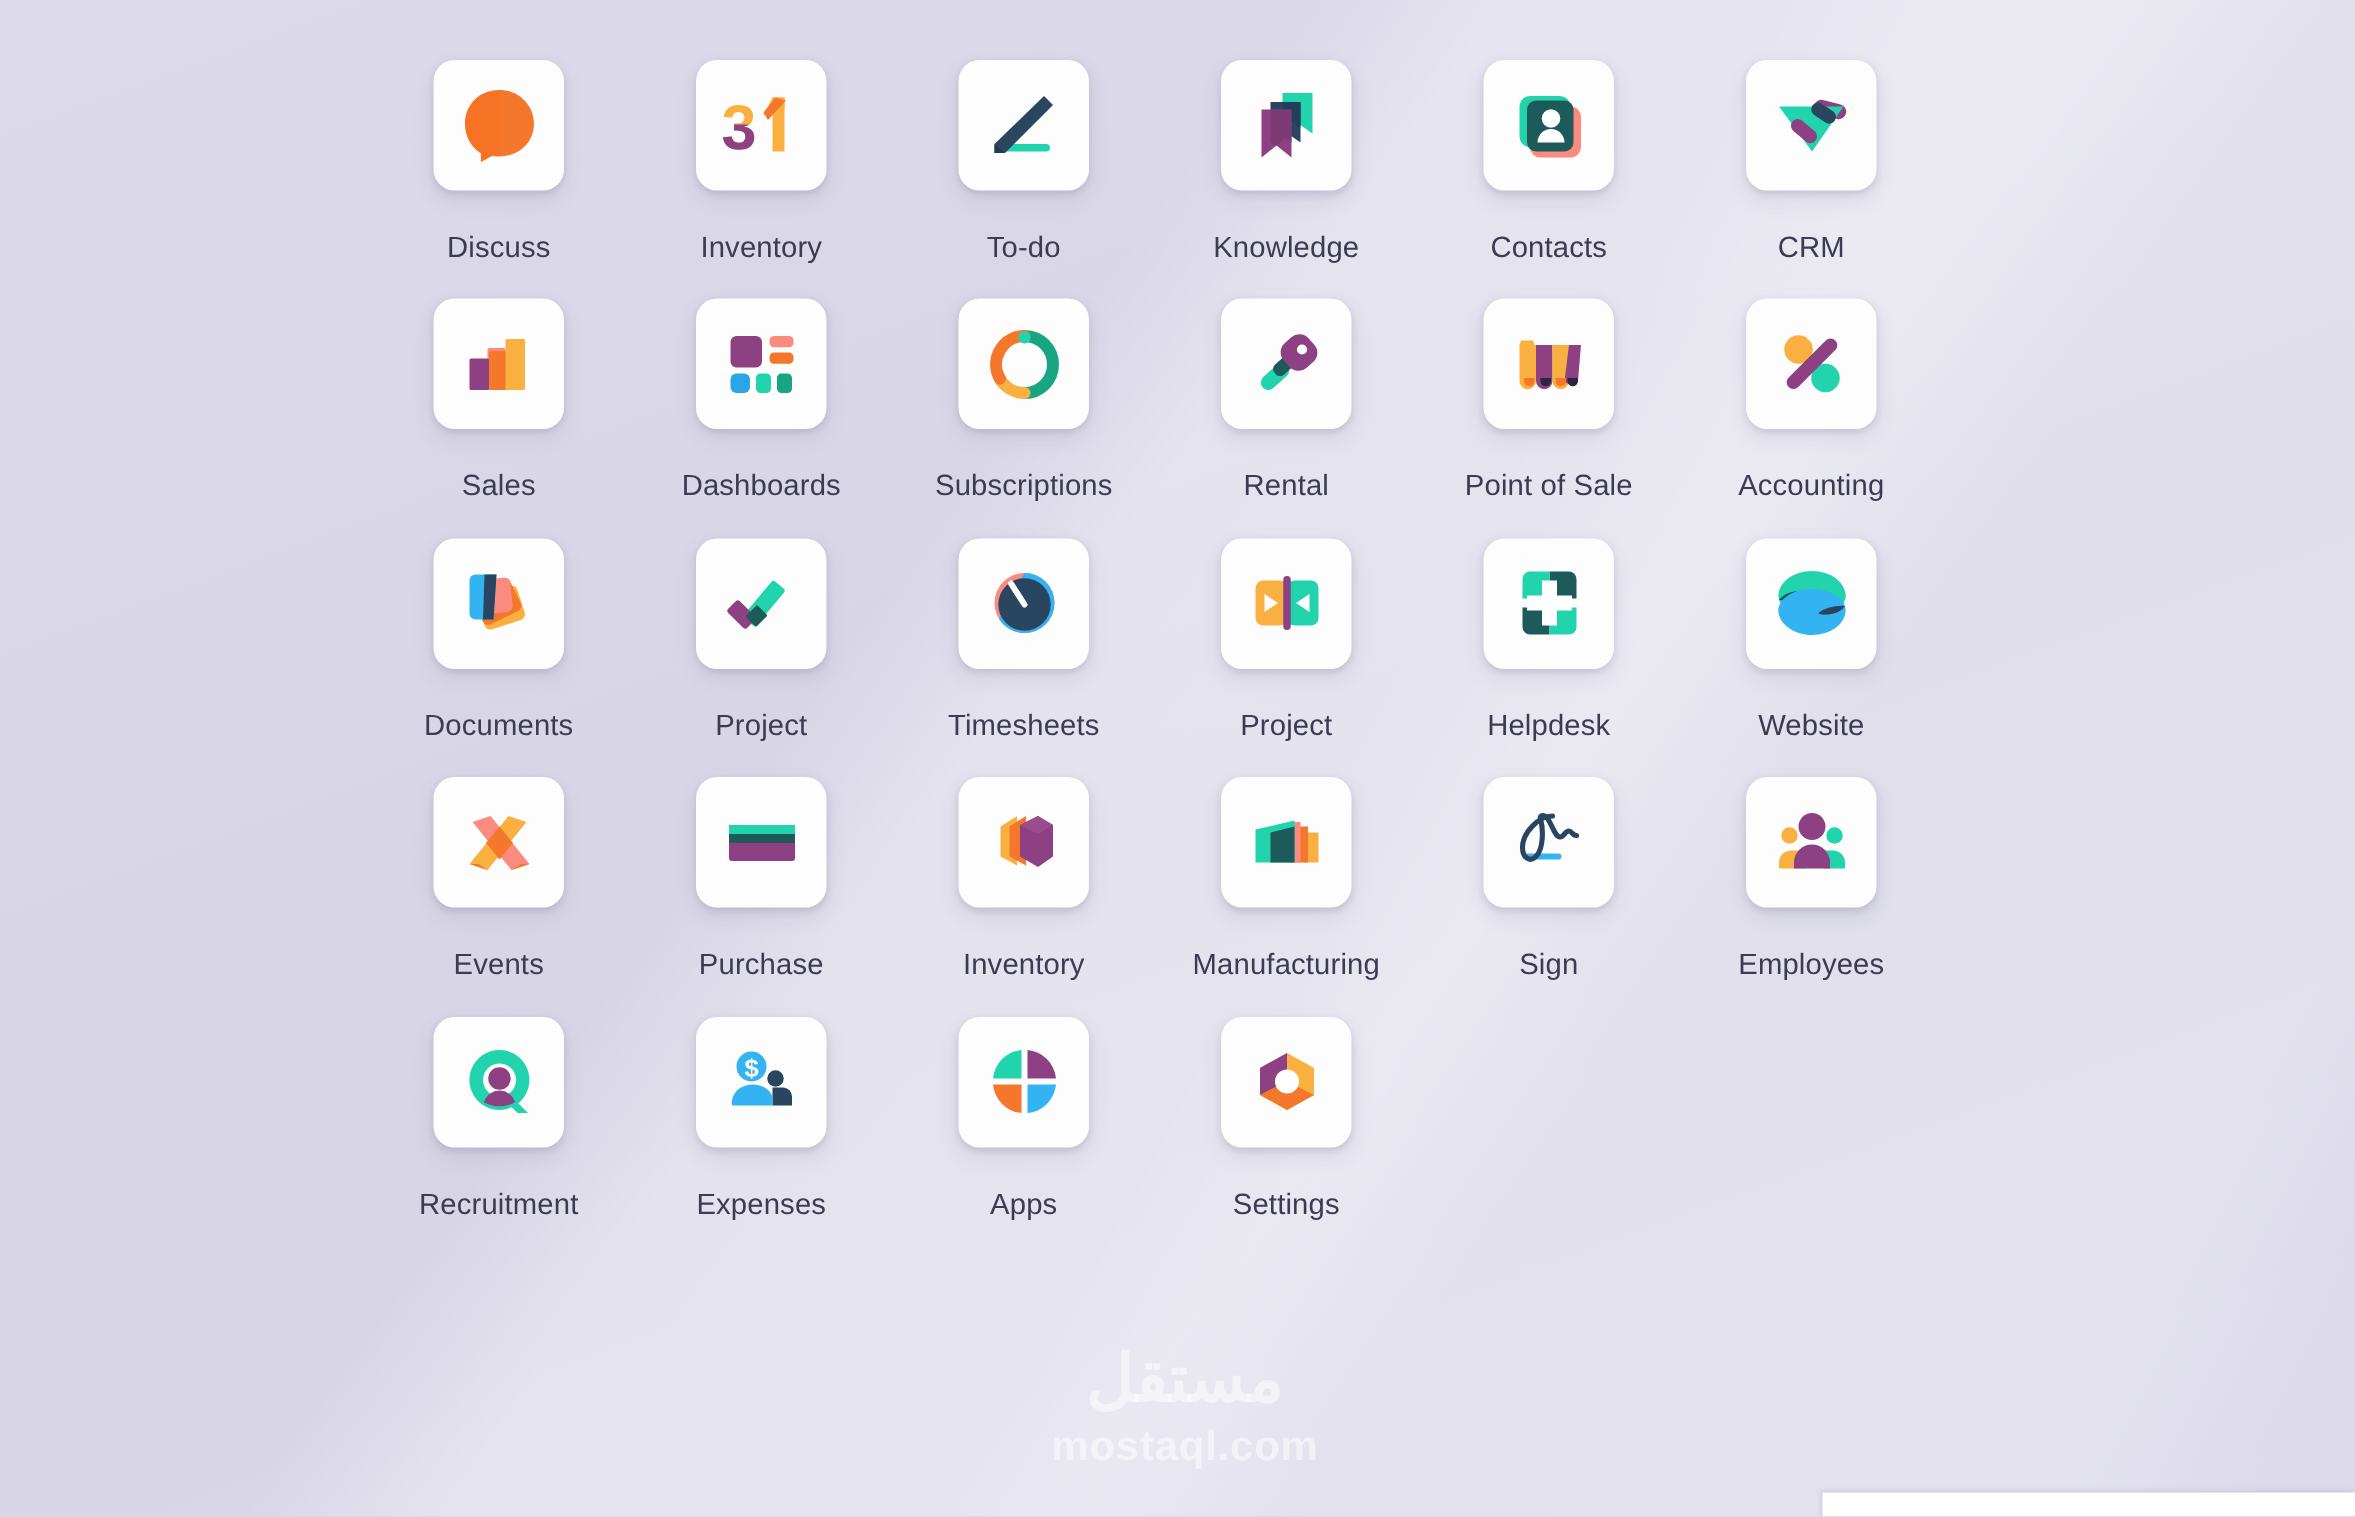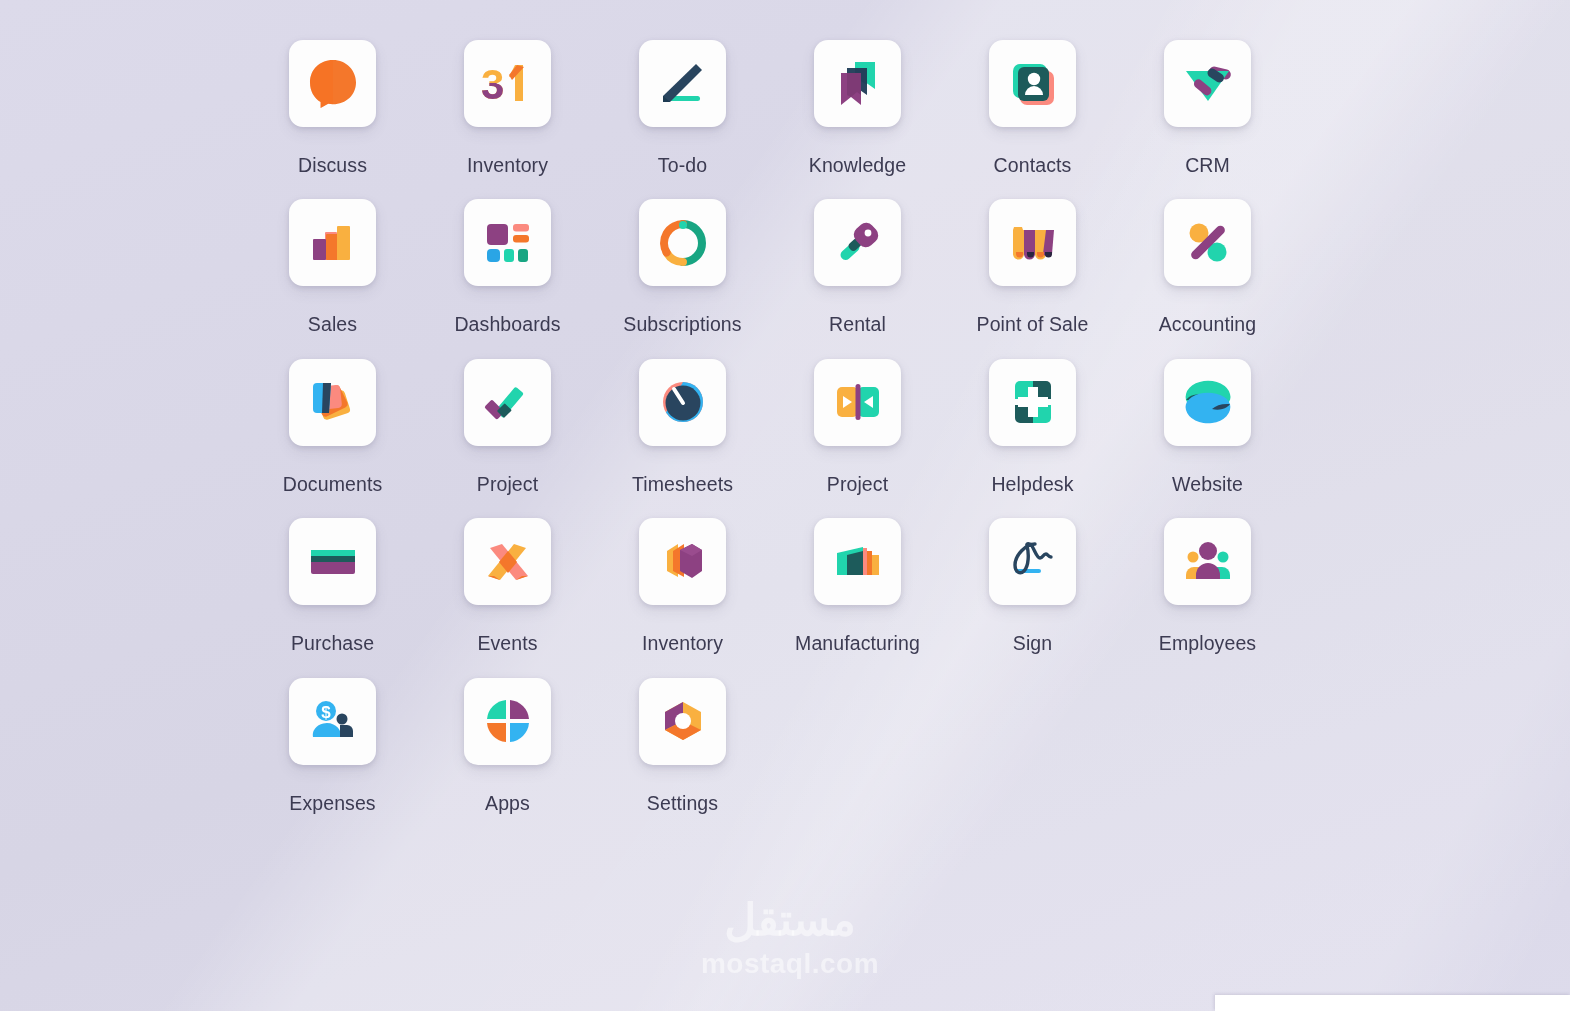--- a/index.html
+++ b/index.html
@@ -338,39 +338,39 @@
         <path d="M51 31 a14 10 0 0 1 -18 5 a18 10 0 0 1 18 -5 z" fill="#29455f"></path>
       </svg>
     </div>
     <div class="app-label">Website</div>
   </div>
 
 
   <div class="app-cell">
     <div class="app-tile">
       <svg width="58" height="58" viewBox="0 0 58 58">
-        <rect x="7" y="17" width="44" height="24" rx="2" fill="#8d4182"></rect>
-        <rect x="7" y="17" width="44" height="8" fill="#21d4ad"></rect>
-        <rect x="7" y="23" width="44" height="6" fill="#1d5b5b"></rect>
-      </svg>
-    </div>
-    <div class="app-label">Purchase</div>
-  </div>
-
-  <div class="app-cell">
-    <div class="app-tile">
-      <svg width="58" height="58" viewBox="0 0 58 58">
         <path d="M35 11 L47 15 L21 47 L9 43 Z" fill="#f9b040"></path>
         <path d="M23 11 L11 15 L37 47 L49 43 Z" fill="#fb8a7f"></path>
         <path d="M29 18 L38 29 L29 40 L20 29 Z" fill="#f4772b"></path>
         <path d="M9 43 L21 47 L15 43 z" fill="#f4772b"></path>
         <path d="M49 43 L37 47 L43 43 z" fill="#f4772b"></path>
       </svg>
     </div>
     <div class="app-label">Events</div>
+  </div>
+
+  <div class="app-cell">
+    <div class="app-tile">
+      <svg width="58" height="58" viewBox="0 0 58 58">
+        <rect x="7" y="17" width="44" height="24" rx="2" fill="#8d4182"></rect>
+        <rect x="7" y="17" width="44" height="8" fill="#21d4ad"></rect>
+        <rect x="7" y="23" width="44" height="6" fill="#1d5b5b"></rect>
+      </svg>
+    </div>
+    <div class="app-label">Purchase</div>
   </div>
 
   <div class="app-cell">
     <div class="app-tile">
       <svg width="58" height="58" viewBox="0 0 58 58">
         <path d="M13 18 L24 11 L24 44 L13 38 Z" fill="#f9b040"></path>
         <path d="M19 18 L30 11 L30 44 L19 38 Z" fill="#f4772b"></path>
         <path d="M26 17 L38 11 L48 17 L48 38 L38 45 L26 38 Z" fill="#8d4182"></path>
         <path d="M26 17 L38 11 L48 17 L38 23 Z" fill="#9a4c8e"></path>
       </svg>
@@ -408,20 +408,31 @@
         <circle cx="14" cy="24" r="5.5" fill="#f9b040"></circle>
         <circle cx="44" cy="24" r="5.5" fill="#21d4ad"></circle>
         <path d="M7 42 a8 8 0 0 1 8 -8 h10 v12 h-18 z" fill="#f9b040"></path>
         <path d="M43 34 a8 8 0 0 1 8 8 v4 h-14 v-12 z" fill="#21d4ad"></path>
         <path d="M29 30 a12 12 0 0 1 12 12 v4 h-24 v-4 a12 12 0 0 1 12 -12 z" fill="#8d4182"></path>
       </svg>
     </div>
     <div class="app-label">Employees</div>
   </div>
 
+  <div class="app-cell">
+    <div class="app-tile">
+      <svg width="58" height="58" viewBox="0 0 58 58">
+        <path d="M29 8 a20 20 0 1 1 -0.1 0 z M29 17 a11 11 0 1 0 0.1 0 z" fill="#21d4ad"></path>
+        <path d="M38 40 L48 50 L41 50 L33 42 Z" fill="#21d4ad"></path>
+        <circle cx="29" cy="27" r="7.5" fill="#8d4182"></circle>
+        <path d="M29 35 a11 11 0 0 1 10.5 7.6 a20 20 0 0 1 -21 0 a11 11 0 0 1 10.5 -7.6 z" fill="#8d4182"></path>
+      </svg>
+    </div>
+    <div class="app-label">Recruitment</div>
+  </div>
 
 
   <div class="app-cell">
     <div class="app-tile">
       <svg width="58" height="58" viewBox="0 0 58 58">
         <circle cx="22" cy="19" r="10" fill="#33b3f1"></circle>
         <text x="22" y="26" text-anchor="middle" font-family="'Liberation Sans', sans-serif" font-size="17" font-weight="bold" fill="#ffffff">$</text>
         <circle cx="38" cy="27" r="5.5" fill="#29455f"></circle>
         <path d="M36 33 h7 a6 6 0 0 1 6 6 v6 h-13 z" fill="#29455f"></path>
         <path d="M9 45 a14 12 0 0 1 27 -6 v6 z" fill="#33b3f1"></path>

